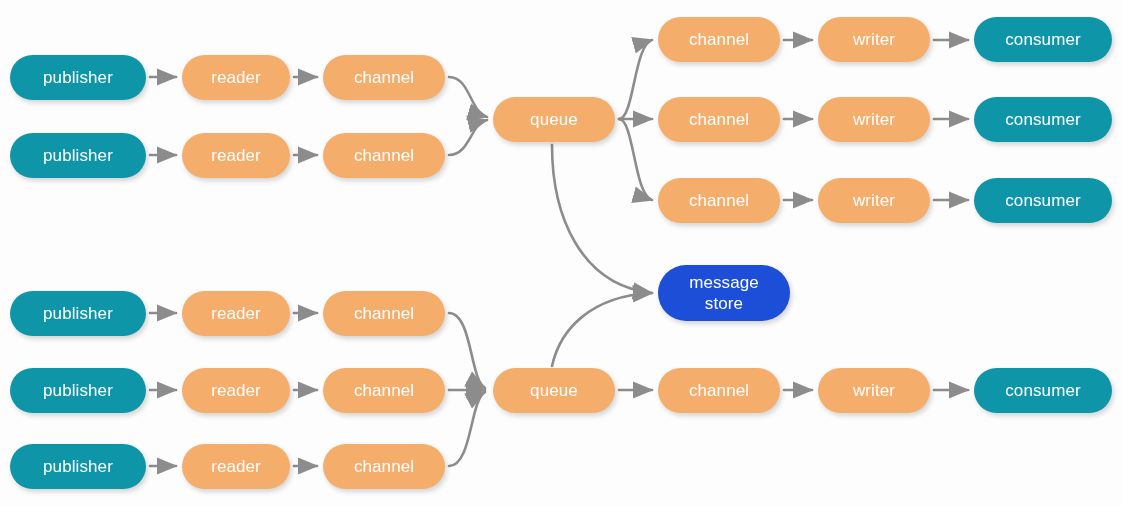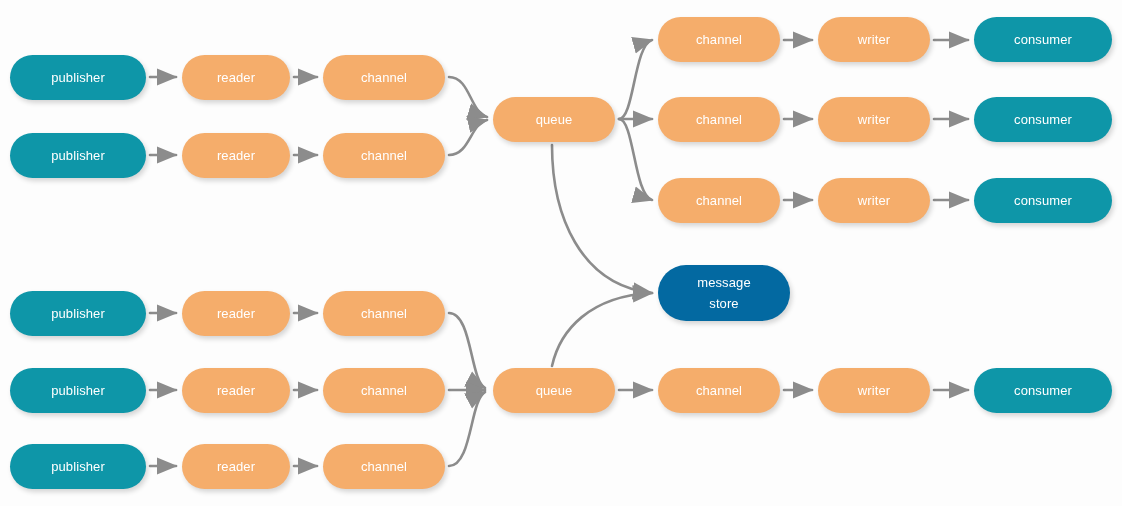--- a/index.html
+++ b/index.html
@@ -24,21 +24,21 @@
     pointer-events: none;
   }
   .node {
     position: absolute;
     box-sizing: border-box;
     display: flex;
     align-items: center;
     justify-content: center;
     text-align: center;
     color: #ffffff;
-    font-size: 13px;
+    font-size: 17px;
     line-height: 21px;
     font-weight: 400;
     letter-spacing: 0.1px;
     border-radius: 999px;
     box-shadow: 2px 3px 5px rgba(0,0,0,0.16);
     user-select: none;
   }
   .node.two-line {
     border-radius: 28px;
   }
@@ -132,21 +132,21 @@
       </div>
       <div class="node" style="left: 658px; top: 178px; width: 122px; height: 45px; background: rgb(245, 173, 107);">
         <span class="node-label" style="color: rgb(255, 255, 255);">channel</span>
       </div>
       <div class="node" style="left: 818px; top: 178px; width: 112px; height: 45px; background: rgb(245, 173, 107);">
         <span class="node-label" style="color: rgb(255, 255, 255);">writer</span>
       </div>
       <div class="node" style="left: 974px; top: 178px; width: 138px; height: 45px; background: rgb(14, 150, 168);">
         <span class="node-label" style="color: rgb(255, 255, 255);">consumer</span>
       </div>
-      <div class="node two-line" style="left: 658px; top: 265px; width: 132px; height: 56px; background: #0369a1;">
+      <div class="node two-line" style="left: 658px; top: 265px; width: 132px; height: 56px; background: #1d4ed8;">
         <span class="node-label" style="color: rgb(255, 255, 255);">message
 store</span>
       </div>
       <div class="node" style="left: 10px; top: 291px; width: 136px; height: 45px; background: rgb(14, 150, 168);">
         <span class="node-label" style="color: rgb(255, 255, 255);">publisher</span>
       </div>
       <div class="node" style="left: 182px; top: 291px; width: 108px; height: 45px; background: rgb(245, 173, 107);">
         <span class="node-label" style="color: rgb(255, 255, 255);">reader</span>
       </div>
       <div class="node" style="left: 323px; top: 291px; width: 122px; height: 45px; background: rgb(245, 173, 107);">

